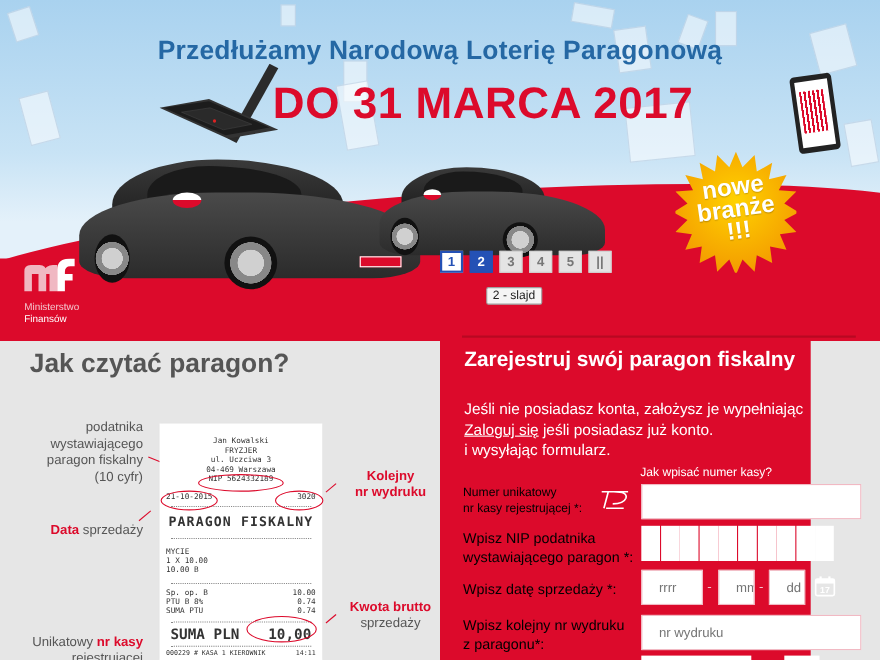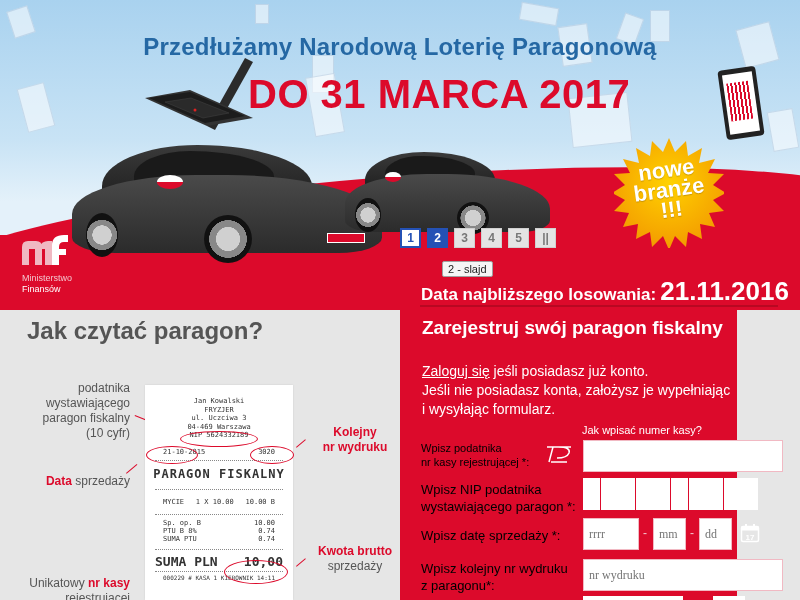--- a/index.html
+++ b/index.html
@@ -67,36 +67,36 @@
   .left-panel { position: absolute; left: 0; top: 310px; width: 440px; height: 290px; background: #e6e6e6; }
   .left-title { position: absolute; left: 27px; top: 7px; font-size: 24px; font-weight: bold; color: #555; }
   .ann { position: absolute; font-size: 12px; line-height: 15px; color: #555; text-align: right; }
   .ann .r { color: #dc0a2b; font-weight: bold; }
   .ann.left-al { text-align: center; }
   .pointer { position: absolute; height: 1px; background: #dc0a2b; transform-origin: 0 0; }
 
   .receipt { position: absolute; left: 145px; top: 385px; width: 148px; height: 215px; background: #fff;
     font-family: "DejaVu Sans Mono", monospace; color: #333; box-shadow: 0 0 2px rgba(0,0,0,0.1); }
   .receipt .hdr { text-align: center; font-size: 7px; line-height: 8.5px; padding-top: 12px; }
-  .receipt .row { display: flex; justify-content: space-between; font-size: 7px; padding: 0 18px; }
+  .receipt .row { display: flex; justify-content: space-between; font-size: 7px; padding: 0 6px; }
   .receipt .dots { border-top: 1px dotted #888; margin: 4px 10px; }
   .receipt .big { font-size: 12px; font-weight: bold; text-align: center; letter-spacing: 1px; margin: 6px 0 4px; }
   .receipt .sum { display: flex; justify-content: space-between; font-size: 13px; padding: 0 10px; font-weight: bold; }
   .oval { position: absolute; border: 1.5px solid #dc0a2b; border-radius: 50%; }
 
   
   .right-panel { position: absolute; left: 400px; top: 310px; width: 337px; height: 290px; background: #dc0a2b; color: #fff; }
   .form-title { position: absolute; left: 22px; top: 7px; font-size: 19px; font-weight: bold; }
   .intro { position: absolute; left: 22px; top: 52px; font-size: 14px; line-height: 19px; }
   .intro a { color: #fff; text-decoration: underline; }
   .help-link { position: absolute; left: 182px; top: 114px; font-size: 11px; color: #fff; }
   .flabel { position: absolute; left: 22px; font-size: 13px; line-height: 17px; }
   .flabel.sm { font-size: 11px; line-height: 14px; }
   .finput { position: absolute; background: #fff; border: 1px solid #f1b9c3; font-size: 12px; color: #555;
-    font-family: Liberation Serif, serif; padding-left: 5px; outline: none; }
+    font-family: Liberation Sans, sans-serif; padding-left: 15px; outline: none; }
   .nip-box { position: absolute; top: 478px; width: 17px; height: 32px; background: #fff; }
   .dash { position: absolute; font-size: 12px; color: #f3c5cd; }
   .cal-icon { position: absolute; left: 740px; top: 523px; width: 20px; height: 20px; }
   .kasa-icon { position: absolute; left: 545px; top: 444px; width: 28px; height: 20px; }
 </style>
 </head>
 <body>
 
 <div class="banner">
 
@@ -181,23 +181,20 @@
   <div class="pager">
     <div class="pg first">1</div>
     <div class="pg active">2</div>
     <div class="pg">3</div>
     <div class="pg">4</div>
     <div class="pg">5</div>
     <div class="pg">||</div>
   </div>
   <div class="tooltip">2 - slajd</div>
 
-  <div class="draw-date">
-    <span class="lbl">Data najbliższego losowania:</span><span class="val">21.11.2016</span>
-  </div>
   <div class="draw-line"></div>
 </div>
 
 <div class="left-panel">
   <div class="left-title">Jak czytać paragon?</div>
 </div>
 
 <div class="ann" style="left:20px;top:381px;width:110px;">
   <div>podatnika</div>
   <div>wystawiającego</div>
@@ -236,21 +233,21 @@
     <div>04-469 Warszawa</div>
     <div>NIP 5624332189</div>
   </div>
   <div class="row" style="margin-top:8px;">
       <span>21-10-2015</span>
       <span>3020</span>
     </div>
   <div class="dots"></div>
   <div class="big">PARAGON FISKALNY</div>
   <div class="dots" style="margin-top:8px;"></div>
-  <div class="row" style="margin-top:8px;">
+  <div class="row" style="margin-top:8px;flex-direction:column;">
       <span>MYCIE</span>
       <span>1 X 10.00</span>
       <span>10.00 B</span>
     </div>
   <div class="dots" style="margin-top:8px;"></div>
   <div class="row" style="margin-top:4px;">
       <span>Sp. op. B</span>
       <span>10.00</span>
     </div>
   <div class="row">
@@ -274,29 +271,29 @@
 </div>
 
 <div class="oval" style="left:180px;top:431px;width:78px;height:16px;"></div>
 <div class="oval" style="left:146px;top:446px;width:52px;height:18px;"></div>
 <div class="oval" style="left:250px;top:446px;width:44px;height:18px;"></div>
 <div class="oval" style="left:224px;top:560px;width:64px;height:24px;"></div>
 
 <div class="right-panel">
   <div class="form-title">Zarejestruj swój paragon fiskalny</div>
   <div class="intro">
+    <div>Jeśli nie posiadasz konta, założysz je wypełniając</div>
     <div><a href="#">Zaloguj się</a><span> jeśli posiadasz już konto.</span></div>
-    <div>Jeśli nie posiadasz konta, założysz je wypełniając</div>
     <div>i wysyłając formularz.</div>
   </div>
   <div class="help-link">Jak wpisać numer kasy?</div>
 </div>
 
 <div class="flabel sm" style="left:421px;top:441px;">
-  <div>Wpisz podatnika</div>
+  <div>Numer unikatowy</div>
   <div>nr kasy rejestrującej *:</div>
 </div>
 <svg class="kasa-icon" viewBox="0 0 28 20">
   <path d="M2 3 L26 3 M8 3 L4 18 M13 3 Q26 3 24 9 Q22 14 12 14 M6 18 L22 18" stroke="#fff" stroke-width="1.5" fill="none"></path>
 </svg>
 <input class="finput" style="left: 583px; top: 440px; width: 200px; height: 32px;" value="">
 
 <div class="flabel" style="left:421px;top:481px;">
   <div>Wpisz NIP podatnika</div>
   <div>wystawiającego paragon *:</div>

